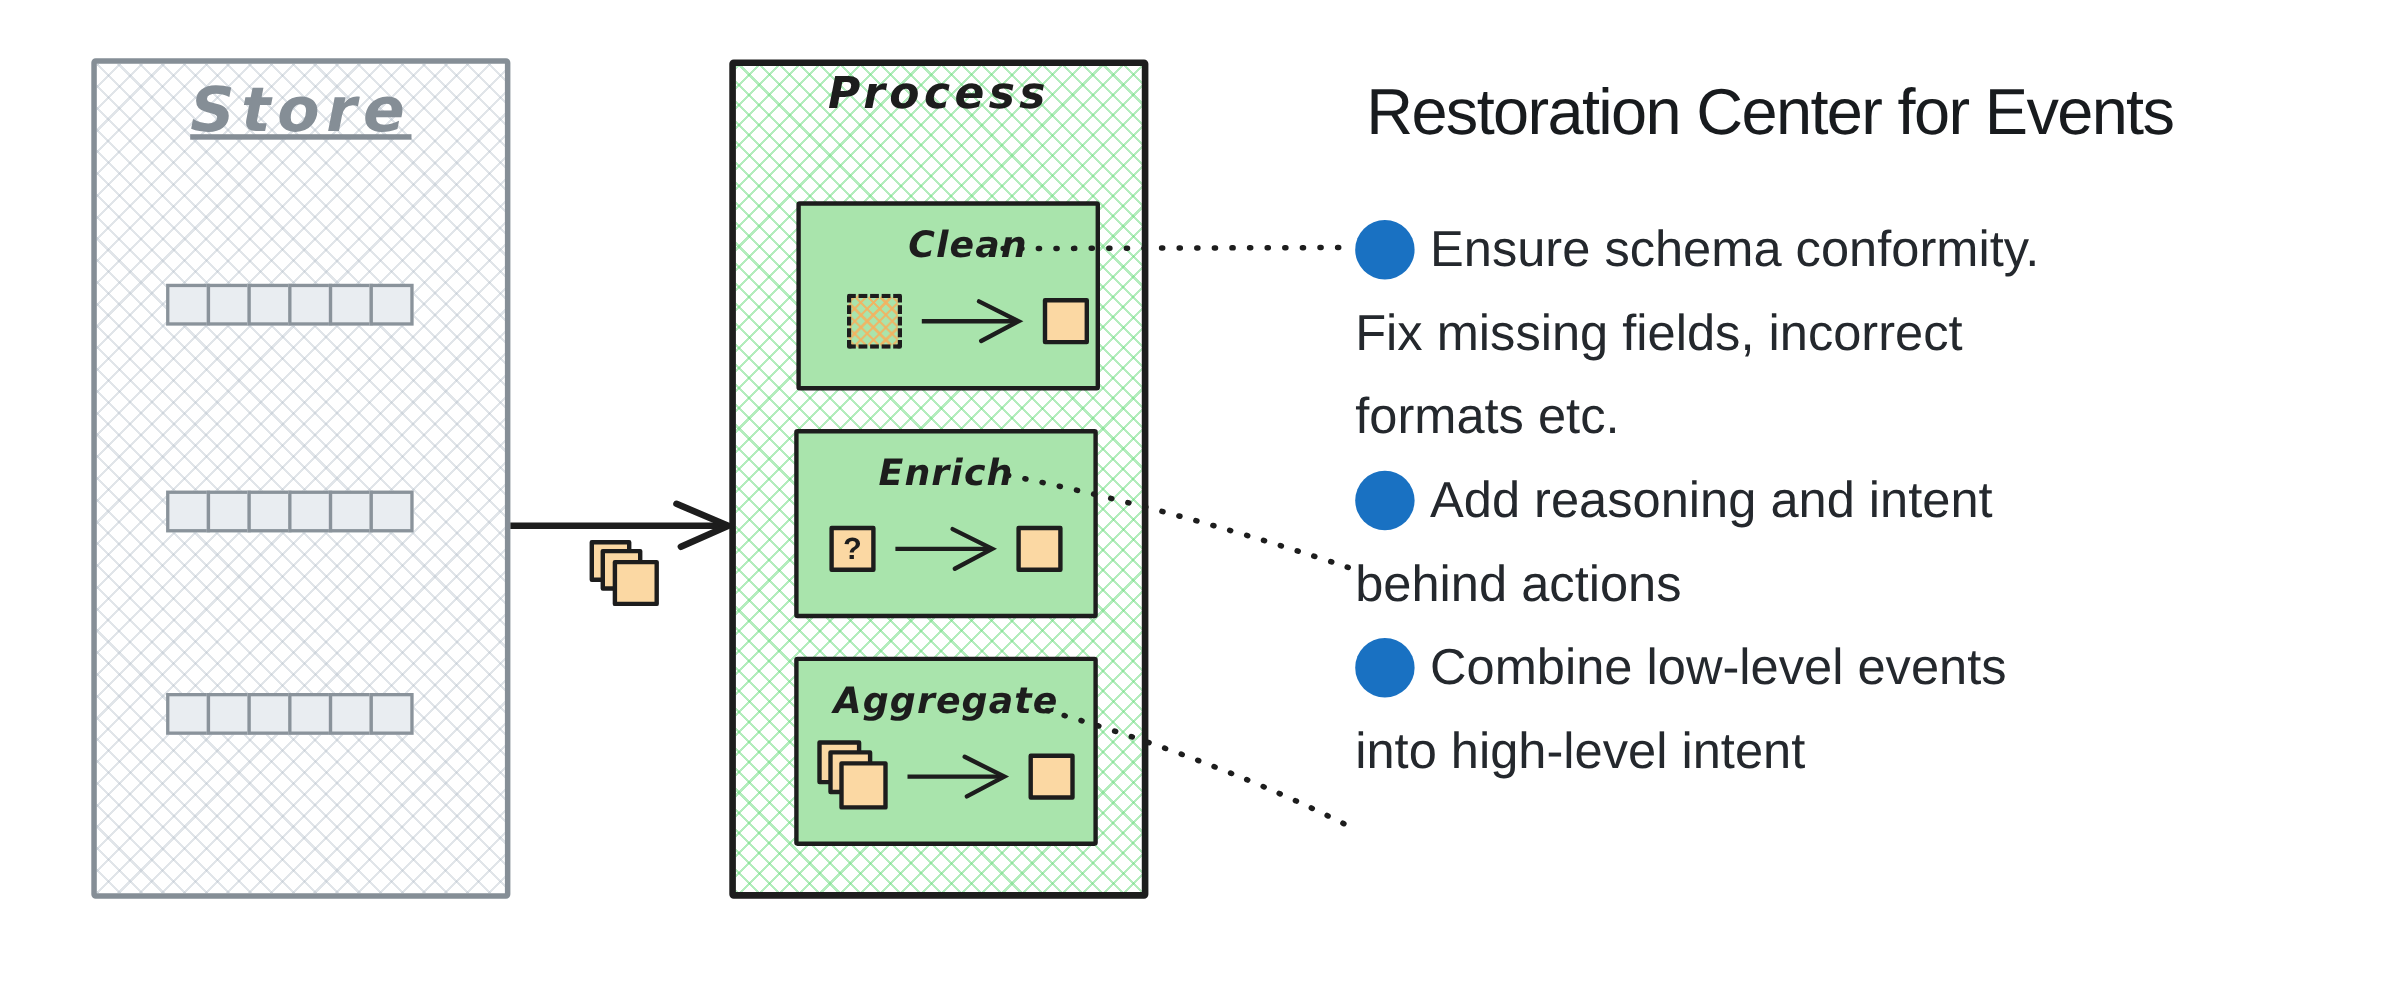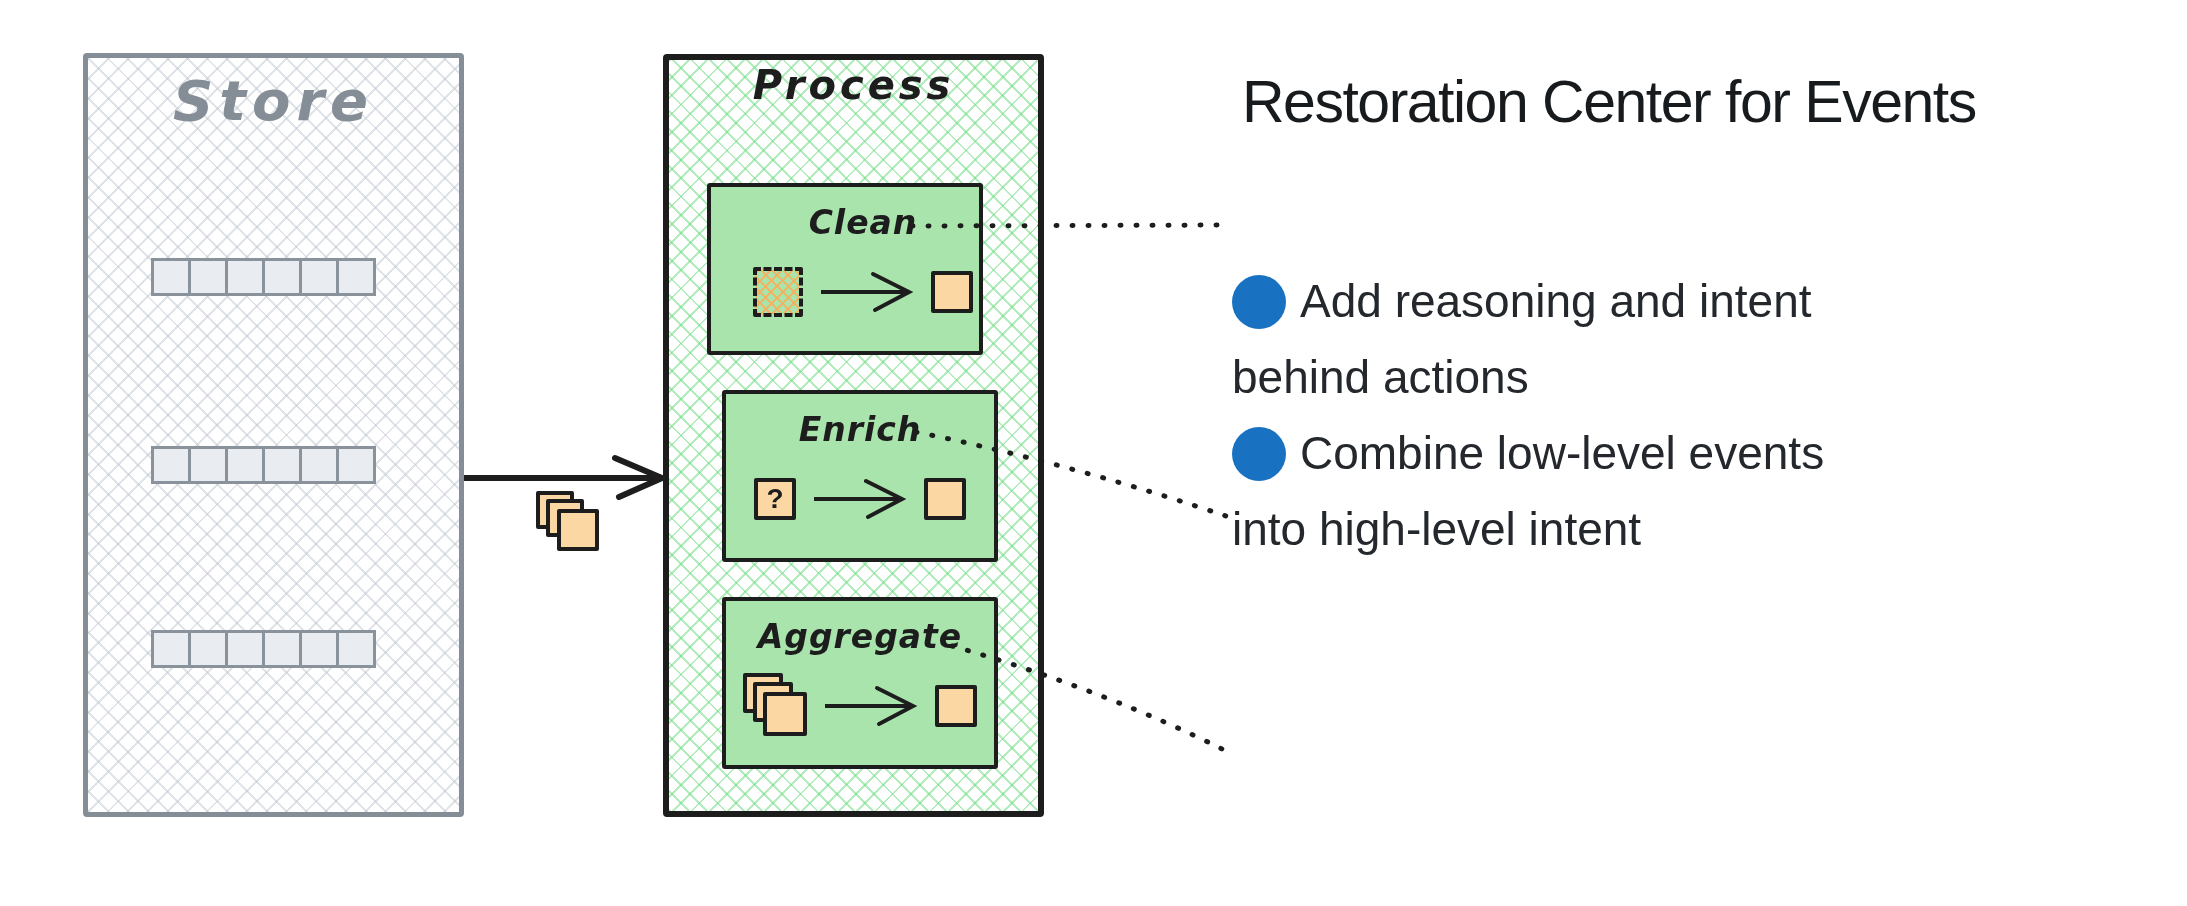--- a/index.html
+++ b/index.html
@@ -12,21 +12,21 @@
     position:absolute;left:83px;top:53px;width:381px;height:764px;
     box-sizing:border-box;border:5px solid var(--store-gray);border-radius:4px;
     background-color:#fff;
     background-image:
       repeating-linear-gradient(45deg, rgba(176,187,198,.38) 0 2px, transparent 2px 14px),
       repeating-linear-gradient(135deg, rgba(176,187,198,.38) 0 2px, transparent 2px 14px);
   }
   .store-title{
     position:absolute;left:0;top:10px;width:100%;text-align:center;
     font-family:"DejaVu Sans",sans-serif;font-style:italic;font-weight:600;
-    font-size:56px;letter-spacing:6px;color:var(--store-gray);
+    font-size:56px;letter-spacing:6px;color:var(--store-gray);text-decoration:underline;
   }
   .cell-row{position:absolute;left:63px;display:flex;}
   .cell{
     width:40px;height:38px;box-sizing:border-box;background:#e9edf1;
     border:3px solid #8a939b;margin-left:-3px;
   }
   .cell:first-child{margin-left:0;}
   .row-0{top:200px;} .row-1{top:388px;} .row-2{top:572px;}
 
   
@@ -40,21 +40,21 @@
   }
   .process-title{
     position:absolute;left:0;top:2px;width:100%;text-align:center;
     font-family:"DejaVu Sans",sans-serif;font-style:italic;font-weight:700;
     font-size:40px;letter-spacing:4px;color:var(--ink);
   }
   .step{
     position:absolute;width:276px;height:172px;box-sizing:border-box;
     background:var(--process-green);border:4px solid var(--ink);border-radius:3px;
   }
-  .step-clean{left:38px;top:123px;padding-left:36px;}
+  .step-clean{left:55px;top:123px;padding-left:36px;}
   .step-enrich{left:53px;top:330px;}
   .step-aggregate{left:53px;top:537px;}
   .step-label{
     margin-top:16px;text-align:center;
     font-family:"DejaVu Sans",sans-serif;font-style:italic;font-weight:600;
     font-size:33px;color:var(--ink);letter-spacing:1px;
   }
   .icon-row{display:flex;align-items:center;justify-content:center;gap:16px;margin-top:14px;height:72px;}
   .event-square{
     width:42px;height:42px;box-sizing:border-box;background:var(--event-orange);
@@ -204,19 +204,22 @@
 
   <svg class="overlay" style="left:0;top:0;" width="2187" height="906">
     <path class="dotline" d="M 912 226 L 1226 225"></path>
     <path class="dotline" d="M 916 432 C 1030 455 1140 487 1226 516"></path>
     <path class="dotline" d="M 952 646 C 1055 675 1155 715 1224 750"></path>
   </svg>
 
   <div class="notes-title">Restoration Center for Events</div>
 
   <div class="notes">
+    <p class="note note-1"><span class="dot"></span><span>Ensure schema conformity.
+Fix missing fields, incorrect
+formats etc.</span></p>
     <p class="note note-2"><span class="dot"></span><span>Add reasoning and intent
 behind actions</span></p>
     <p class="note note-3"><span class="dot"></span><span>Combine low-level events
 into high-level intent</span></p>
   </div>
 
 </div>
 
 </body></html>

